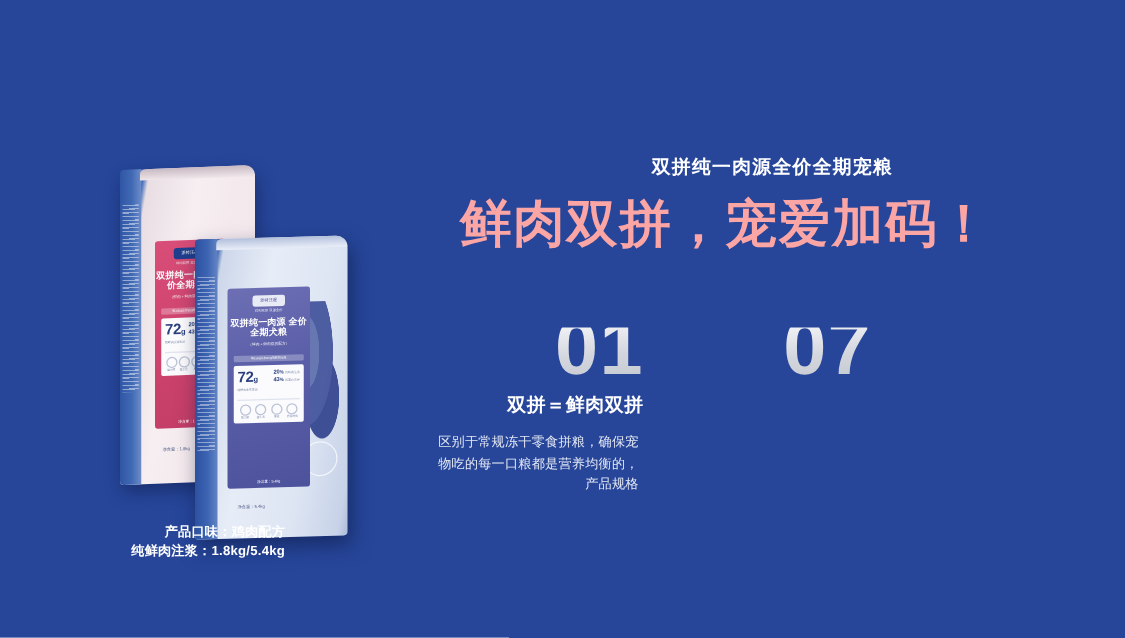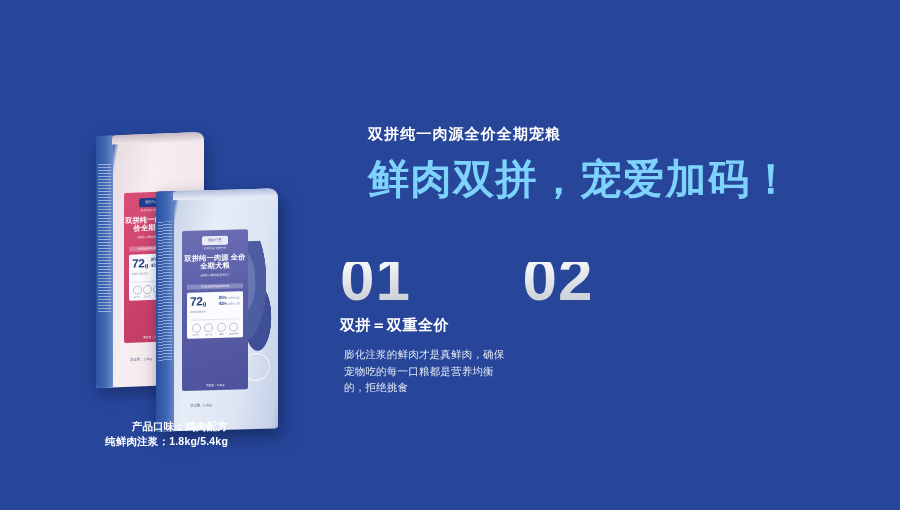--- a/index.html
+++ b/index.html
@@ -295,43 +295,44 @@
     left: 368px;
     top: 124px;
     width: 500px;
   }
   .eyebrow {
     color: #ffffff;
     font-size: 15px;
     font-weight: bold;
     letter-spacing: 1.1px;
     line-height: 20px;
+    text-align: center;
   }
   .headline {
     margin-top: 12px;
-    color: #7dd3fc;
+    color: #fca5a5;
     font-size: 41px;
     font-weight: bold;
     letter-spacing: 1.5px;
     line-height: 46px;
     white-space: nowrap;
   }
 
   
   .features {
     position: absolute;
     left: 340px;
     top: 262px;
     width: 540px;
     display: flex;
     justify-content: space-between;
   }
   .feat {
     width: 175px;
-    text-align: left;
+    text-align: right;
   }
   .feat-num {
     height: 48px;
     overflow: hidden;
     position: relative;
   }
   .feat-num span {
     position: absolute;
     left: 0; right: 0;
     top: -14px;
@@ -489,27 +490,27 @@
     <div class="eyebrow">双拼纯一肉源全价全期宠粮</div>
     <div class="headline">鲜肉双拼，宠爱加码！</div>
   </div>
 
   <div class="features">
 
     <div class="feat">
       <div class="feat-num">
         <span>01</span>
       </div>
-      <div class="feat-head">双拼＝双重全价</div>
-      <div class="feat-body">膨化注浆的鲜肉才是真鲜肉，确保宠物吃的每一口粮都是营养均衡的，拒绝挑食</div>
+      <div class="feat-head">双拼＝鲜肉双拼</div>
+      <div class="feat-body">区别于常规冻干零食拼粮，确保宠物吃的每一口粮都是营养均衡的，产品规格</div>
     </div>
 
     <div class="feat">
       <div class="feat-num">
-        <span>02</span>
+        <span>07</span>
       </div>
     </div>
 
     <div class="feat">
     </div>
 
   </div>
 </div>
 
 </body></html>

